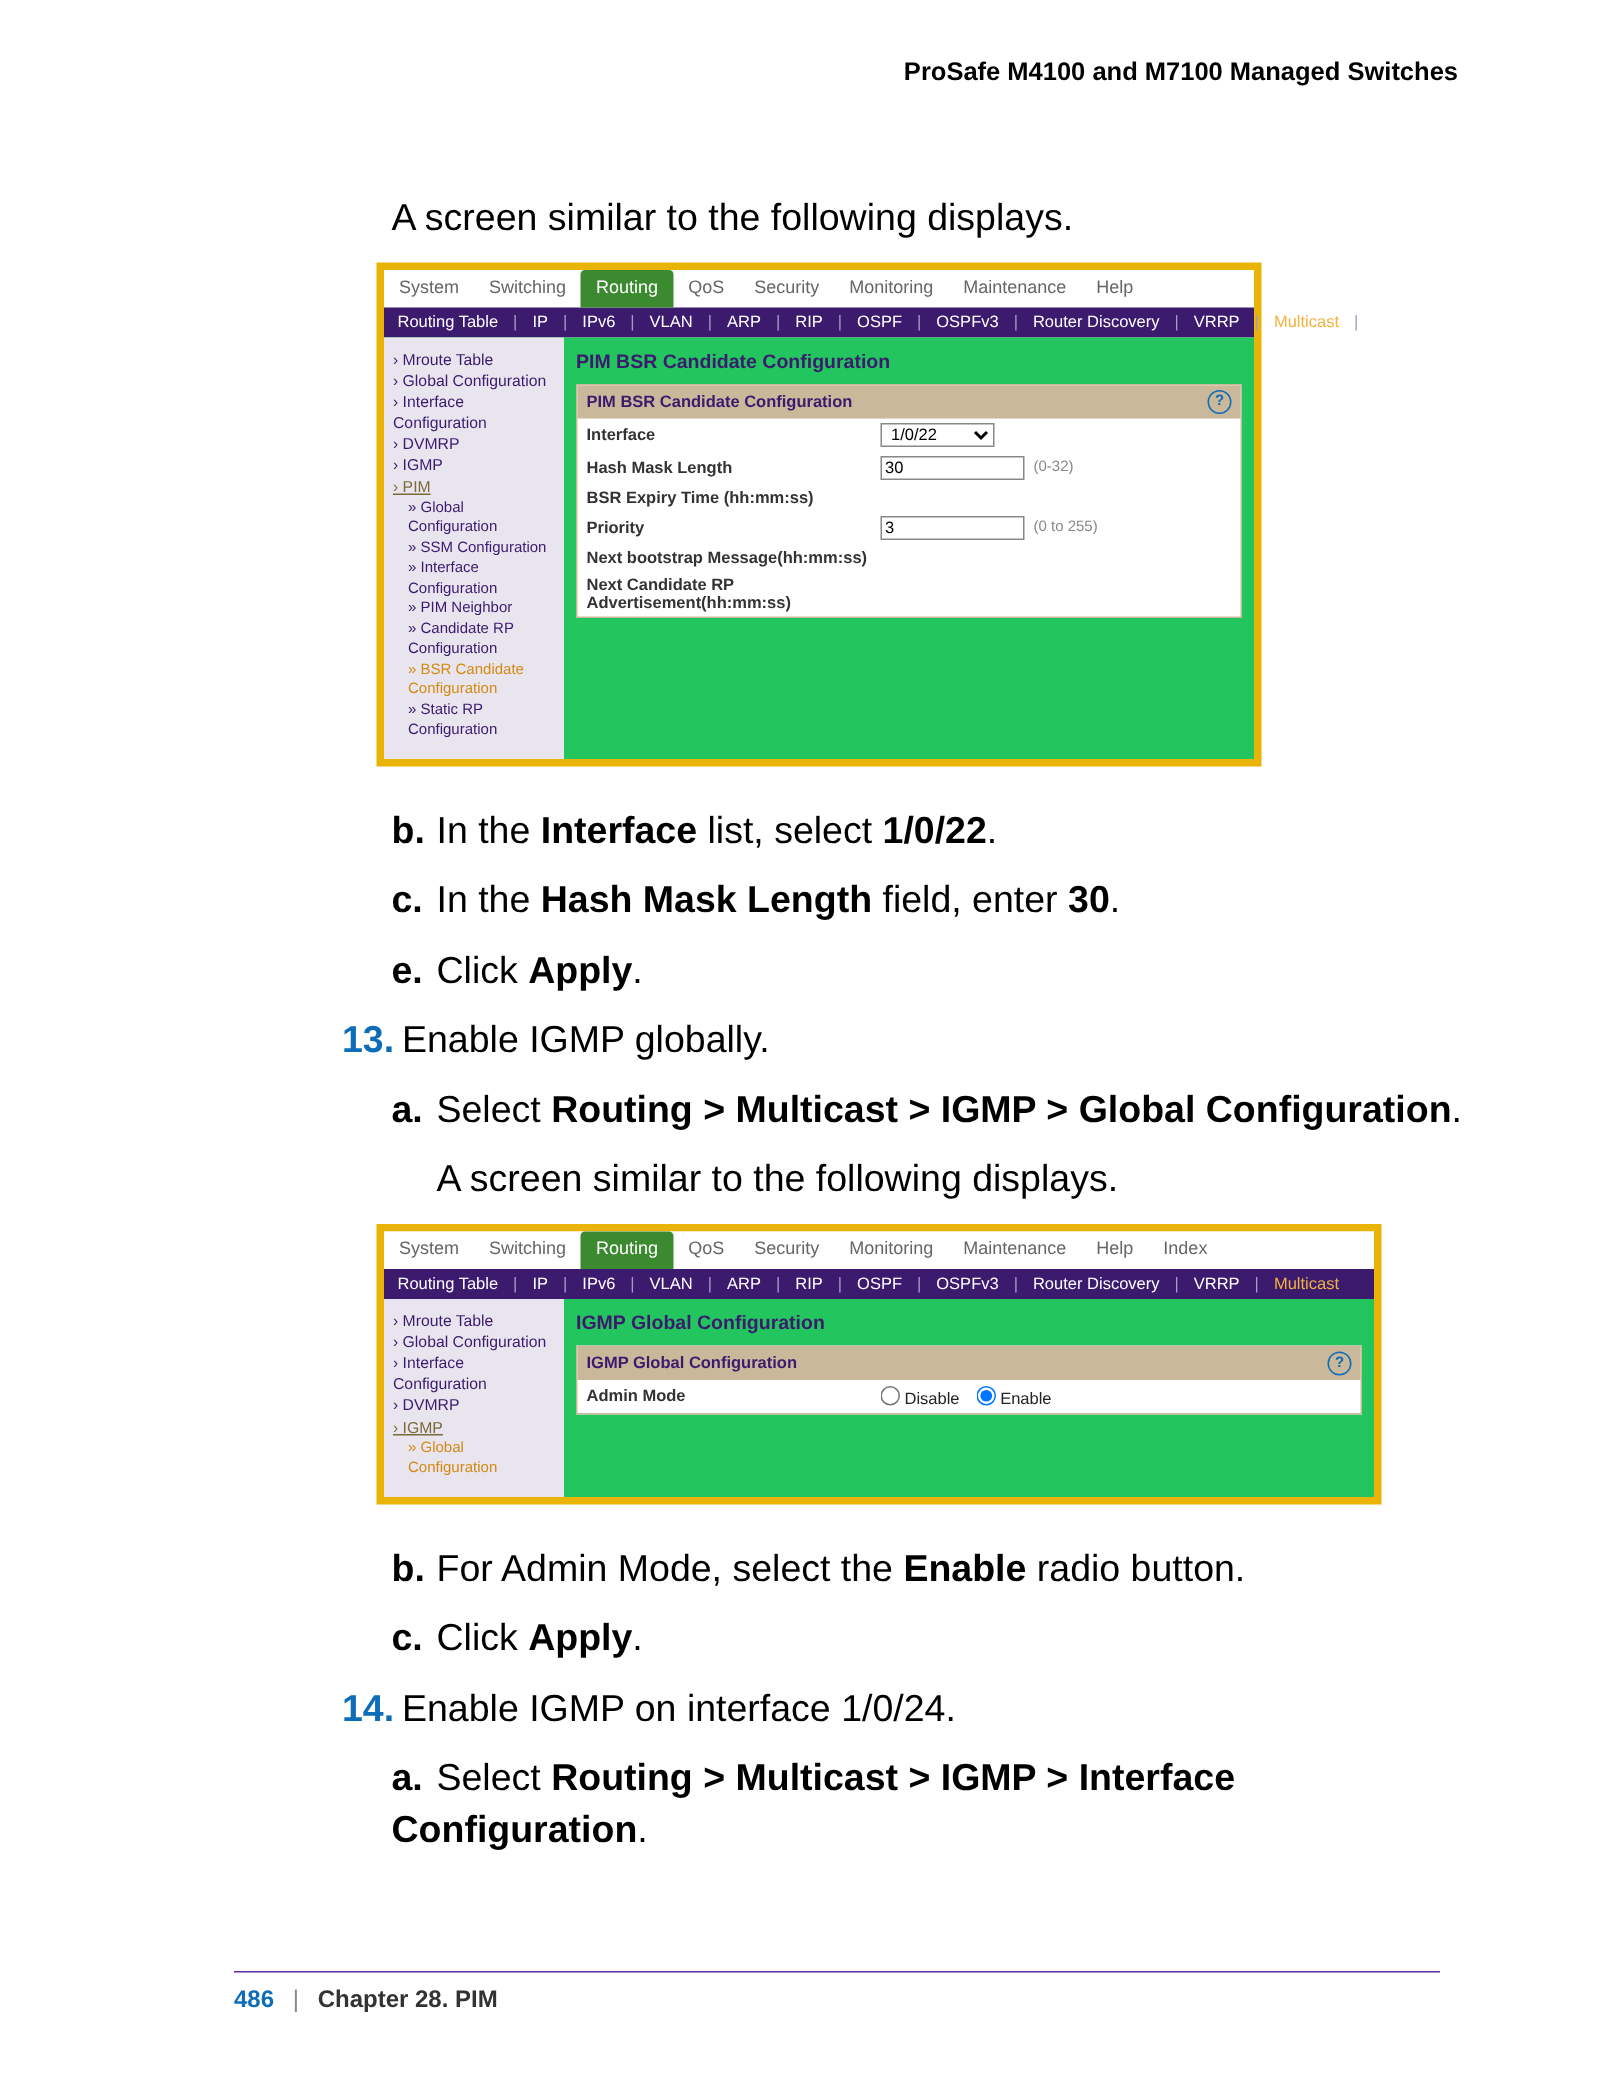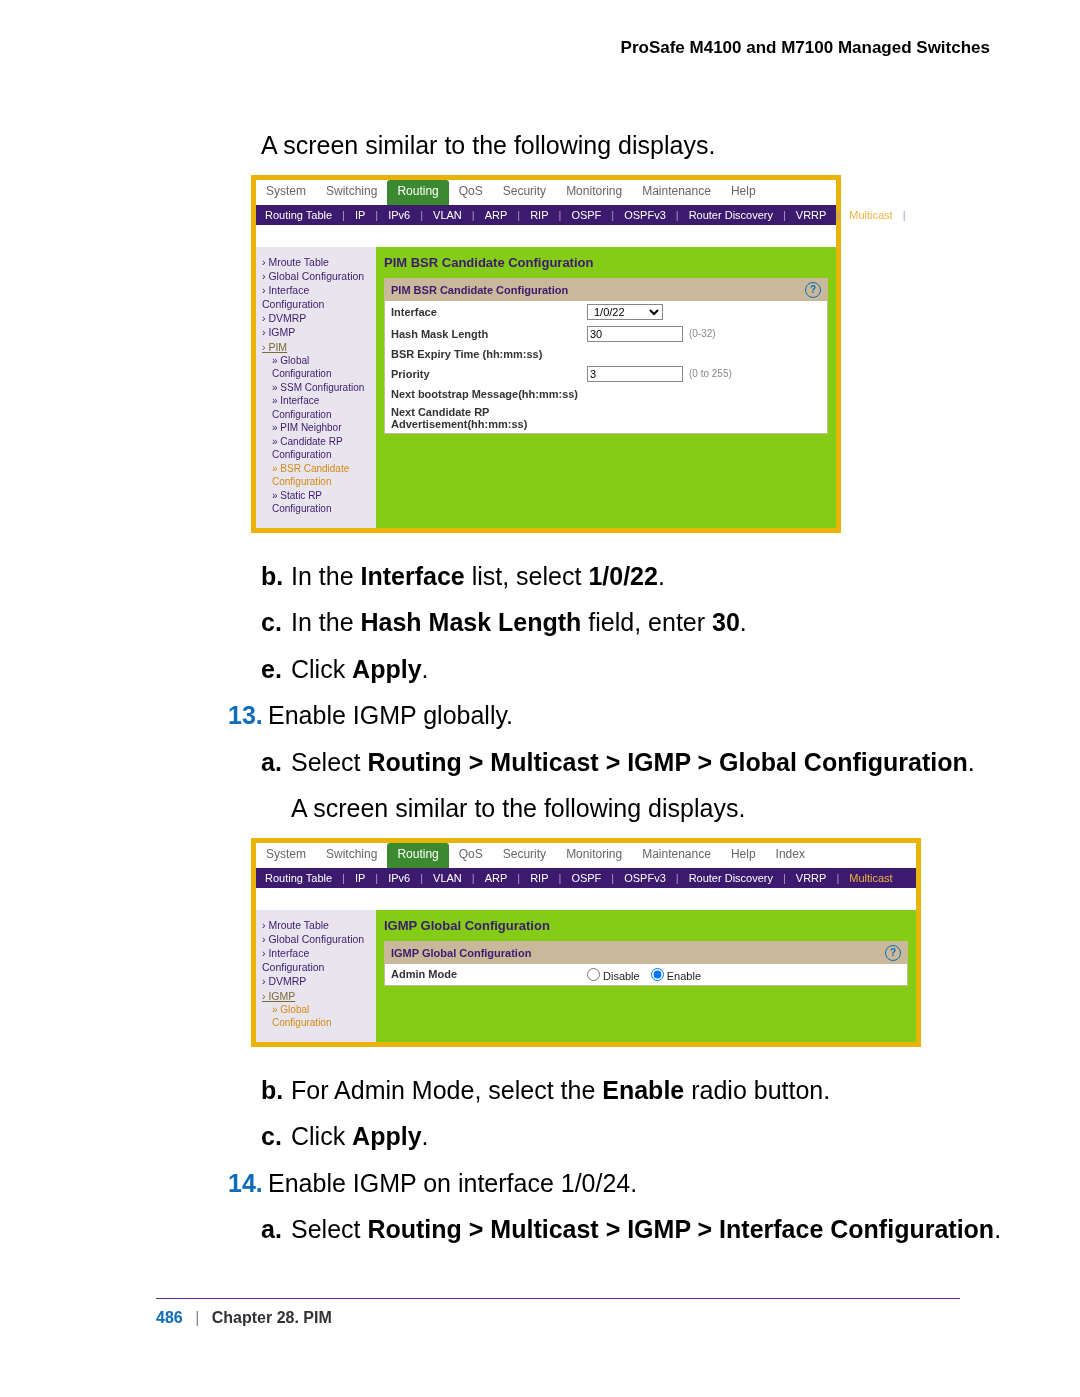--- a/index.html
+++ b/index.html
@@ -23,21 +23,21 @@
     font-size: 18px;
     color: var(--text);
     background: #fff;
     position: relative;
     box-sizing: border-box;
   }
   .page {
     position: relative;
     width: var(--page-w);
     height: var(--page-h);
-    padding: 38px 70px 0 156px;
+    padding: 38px 88px 0 156px;
     box-sizing: border-box;
   }
   .running-header {
     font-weight: bold;
     font-size: 17px;
     text-align: right;
     color: #000;
     margin-bottom: 70px;
     margin-right: 20px;
   }
@@ -101,22 +101,21 @@
     gap: 4px;
     flex-wrap: nowrap;
     align-items: center;
     height: 14px;
   }
   .subtabs span { padding: 0 3px; white-space: nowrap; }
   .subtabs .hl { color: #f2b23e; }
   .subtabs .sep { color:#a899c9; }
   .shot-body {
     display:flex;
-    background:#84cc16;
-    margin-top:22px;
+    background:#22c55e;
   }
   .side {
     width: 108px;
     background: #e9e5ee;
     padding: 8px 6px 12px 6px;
     font-size: 10.5px;
     color: var(--purple);
     line-height: 1.35;
   }
   .side .item { display:block; }
@@ -178,21 +177,21 @@
   }
   .row select { width: 70px; }
   .row input[type=text] { width: 90px; }
   .row .hint { color: #888; font-size: 10px; }
   .radios label { font-size: 11px; margin-right: 8px; }
   .radios input { margin: 0 3px 0 0; position: relative; top:1px; }
 
   .footer {
     position:absolute;
     left: 156px;
-    bottom: 70px;
+    bottom: 54px;
     right: 120px;
     border-top: 1px solid var(--purple-light);
     padding-top: 10px;
     font-size: 16px;
     color: var(--help-blue);
     font-weight: bold;
   }
   .footer .chap { color: #333; font-weight: bold; }
   .footer .sep { color: #888; font-weight: normal; padding: 0 8px; }
 </style>

